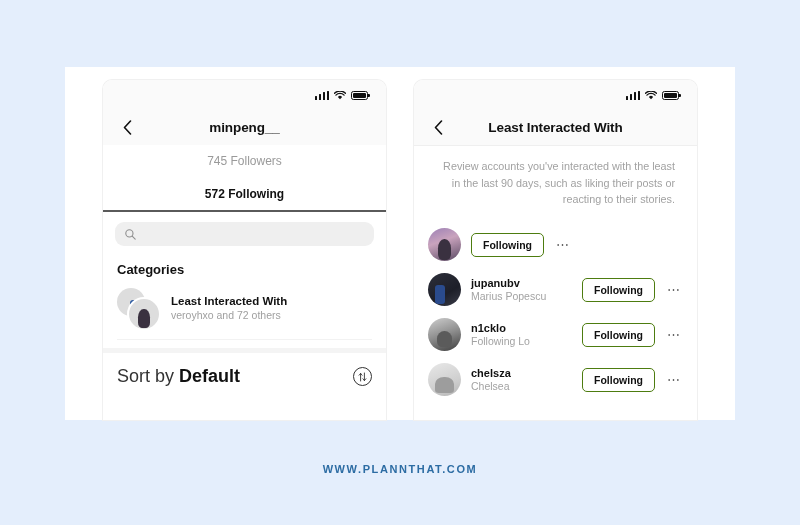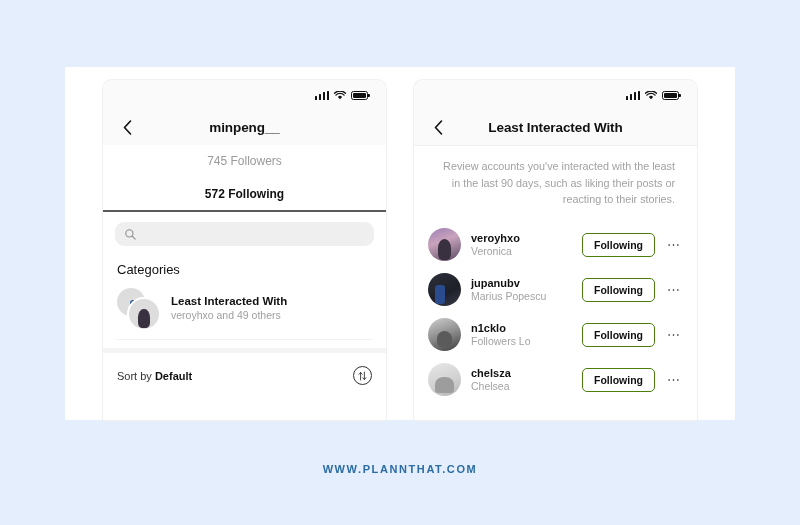--- a/index.html
+++ b/index.html
@@ -78,21 +78,21 @@
     height:24px;background:#efefef;border-radius:9px;
     display:flex;align-items:center;gap:6px;padding:0 10px;cursor:text;
   }
   .searchbox input{
     border:0;background:transparent;outline:none;flex:1;
     font-family:inherit;font-size:12px;color:#8e8e8e;padding:0;
   }
   .searchbox input::placeholder{color:#9b9b9b;}
 
   
-  .sec-title{font-size:13px;font-weight:normal;color:#111;padding:10px 14px 4px;}
+  .sec-title{font-size:13px;font-weight:bold;color:#111;padding:10px 14px 4px;}
   .cat-row{
     display:flex;align-items:center;gap:12px;padding:7px 14px;cursor:pointer;
   }
   .cat-texts{display:flex;flex-direction:column;gap:2px;}
   .cat-name{font-size:11.5px;font-weight:bold;color:#111;}
   .cat-sub{font-size:10.5px;color:#a0a0a0;}
 
   
   .stack{position:relative;width:42px;height:40px;flex:none;}
   .stack .av{
@@ -103,21 +103,21 @@
   .stack .av.front{width:30px;height:30px;left:10px;top:9px;border:2px solid #fff;box-sizing:content-box;}
 
   .thin-div{height:1px;background:#f2f2f2;margin:4px 14px 0;}
   .thick-div{height:5px;background:#f4f4f4;margin-top:8px;}
 
   
   .sortrow{
     display:flex;align-items:center;justify-content:space-between;
     padding:13px 14px;cursor:pointer;
   }
-  .sorttext{font-size:11px;color:#333;}
+  .sorttext{font-size:18px;color:#333;}
   .sorttext b{color:#111;}
   .sorticon{
     width:17px;height:17px;border:1.2px solid #333;border-radius:50%;
     display:flex;align-items:center;justify-content:center;cursor:pointer;
   }
 
   
   .desc{
     padding:12px 22px 14px;text-align:right;font-size:10.8px;line-height:1.55;
     color:#a2a2a2;
@@ -215,21 +215,21 @@
 
       <div class="sec-title">Categories</div>
 
       <div class="cat-row">
         <div class="stack">
           <div class="av back art-dark"></div>
           <div class="av front art-veroy"></div>
         </div>
         <div class="cat-texts">
           <div class="cat-name">Least Interacted With</div>
-          <div class="cat-sub">veroyhxo and 49 others</div>
+          <div class="cat-sub">veroyhxo and 72 others</div>
         </div>
       </div>
 
       <div class="thin-div"></div>
 
 
       <div class="thick-div"></div>
 
       <div class="sortrow">
         <div class="sorttext"><span>Sort by </span><b>Default</b></div>
@@ -272,43 +272,39 @@
               <path d="M7.5 1 L1.5 7.5 L7.5 14" stroke="#111" stroke-width="1.6" fill="none" stroke-linecap="round" stroke-linejoin="round"></path>
             </svg>
         </div>
         <div class="nav-title">Least Interacted With</div>
       </div>
 
       <div class="desc">Review accounts you've interacted with the least in the last 90 days, such as liking their posts or reacting to their stories.</div>
 
       <div class="user-row">
         <div class="u-av art-veroy"></div>
-        <div class="u-texts">
-          <div class="u-name">veroyhxo</div>
-          <div class="u-full">Veronica</div>
-        </div>
         <button class="follow-btn">Following</button>
         <div class="dots">⋯</div>
       </div>
 
       <div class="user-row">
         <div class="u-av art-jupan"></div>
         <div class="u-texts">
           <div class="u-name">jupanubv</div>
           <div class="u-full">Marius Popescu</div>
         </div>
         <button class="follow-btn">Following</button>
         <div class="dots">⋯</div>
       </div>
 
       <div class="user-row">
         <div class="u-av art-n1ck"></div>
         <div class="u-texts">
           <div class="u-name">n1cklo</div>
-          <div class="u-full">Followers Lo</div>
+          <div class="u-full">Following Lo</div>
         </div>
         <button class="follow-btn">Following</button>
         <div class="dots">⋯</div>
       </div>
 
       <div class="user-row">
         <div class="u-av art-chels"></div>
         <div class="u-texts">
           <div class="u-name">chelsza</div>
           <div class="u-full">Chelsea</div>

